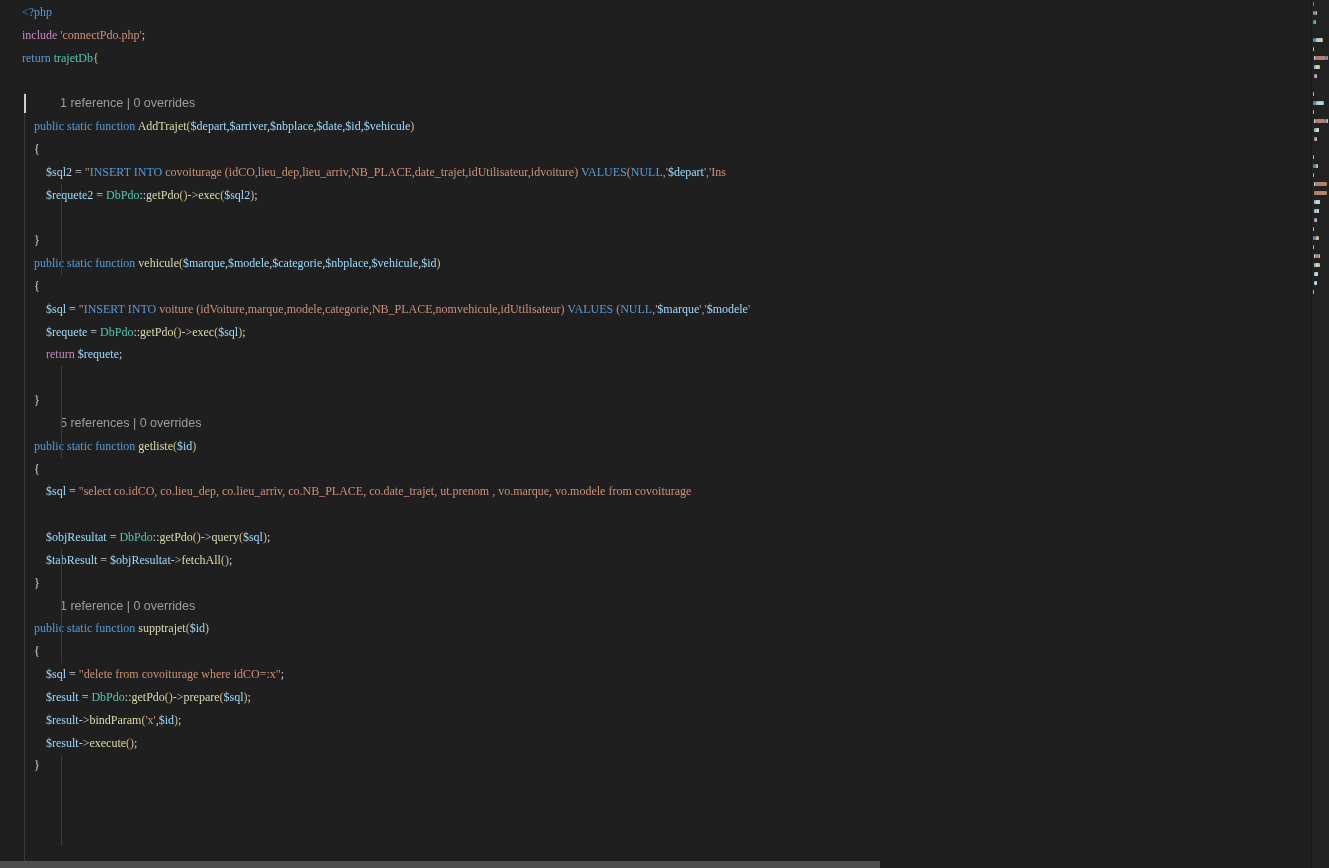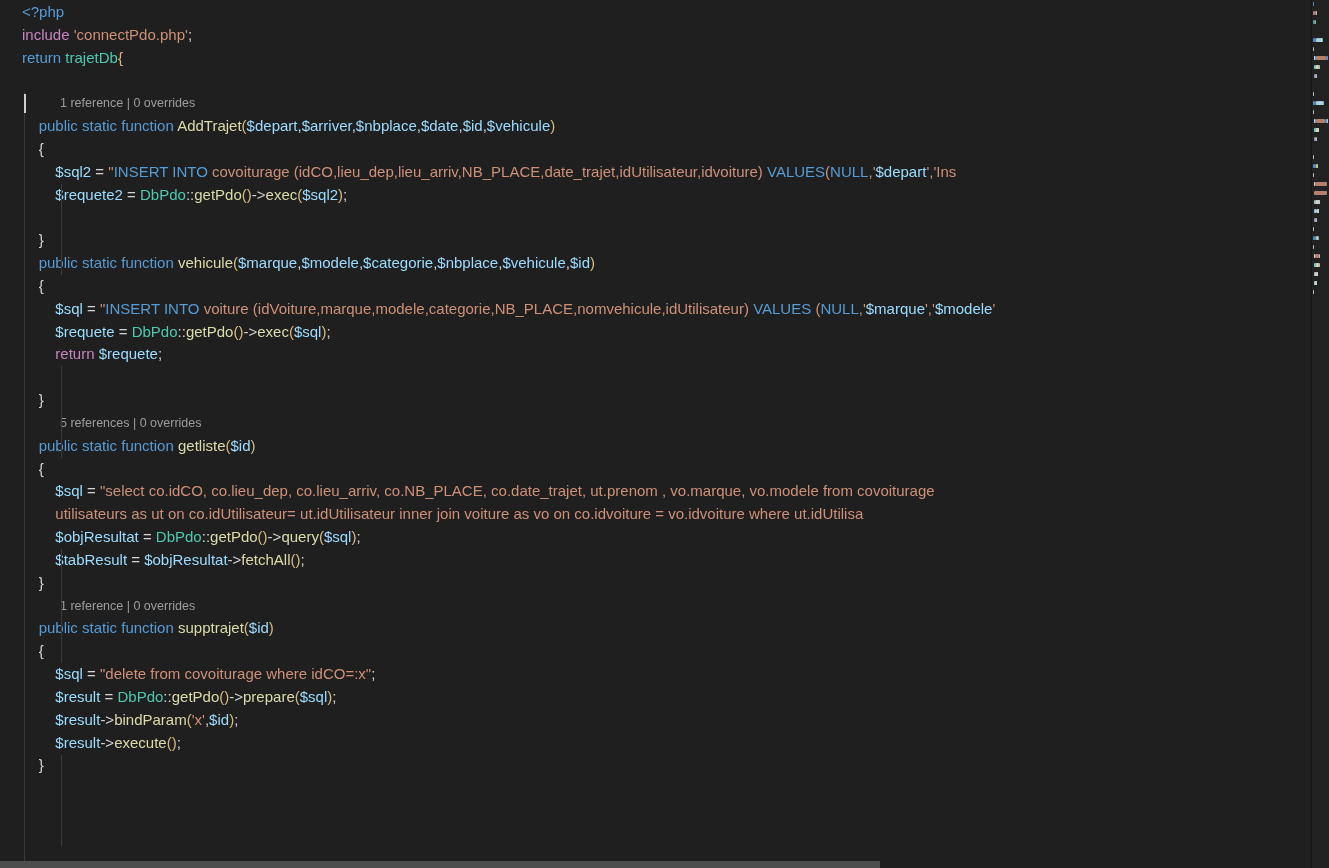--- a/index.html
+++ b/index.html
@@ -1,19 +1,19 @@
 <!DOCTYPE html>
 <html><head>
 <meta charset="utf-8">
 <style>
   html,body{margin:0;padding:0;background:#1f1f1f;width:1329px;height:868px;overflow:hidden;}
   #editor{position:absolute;left:0;top:0;width:1312px;height:868px;overflow:hidden;background:#1f1f1f;}
   #code-lines{position:absolute;left:0;top:1px;width:100%;}
   .line{height:22.84px;line-height:22.84px;white-space:pre;overflow:hidden;padding-left:22px;
-        font-family:Liberation Sans, sans-serif;font-size:15px;}
+        font-family:Liberation Serif, serif;font-size:12px;}
   .codelens{font-family:"Liberation Sans","DejaVu Sans",sans-serif;font-size:12.5px;color:#9d9d9d;cursor:pointer;}
   .codelens.ind1{padding-left:60px;}
   .guide{position:absolute;width:1px;background:#3b3b3b;}
   #cursor{position:absolute;width:2px;background:#d0d0d0;}
   #minimap{position:absolute;right:0;top:0;width:17px;height:868px;background:#212121;border-left:1px solid rgba(0,0,0,0.35);}
   .mmbar{position:absolute;height:4px;border-radius:1px;opacity:0.85;}
   #hscrollbar{position:absolute;left:0;bottom:0;height:7px;width:1312px;}
   #hscroll-thumb{position:absolute;left:0;top:0;height:7px;width:880px;background:#4d4d4d;}
 </style>
 </head>
@@ -36,21 +36,21 @@
       <div class="line code"><span style="color: rgb(212, 212, 212);">    </span><span style="color: rgb(212, 212, 212);">{</span></div>
       <div class="line code"><span style="color: rgb(212, 212, 212);">        </span><span style="color: rgb(156, 220, 254);">$sql</span><span style="color: rgb(212, 212, 212);"> = </span><span style="color: rgb(206, 145, 120);">"</span><span style="color: rgb(86, 156, 214);">INSERT INTO</span><span style="color: rgb(206, 145, 120);"> voiture (idVoiture,marque,modele,categorie,NB_PLACE,nomvehicule,idUtilisateur) </span><span style="color: rgb(86, 156, 214);">VALUES</span><span style="color: rgb(206, 145, 120);"> (</span><span style="color: rgb(86, 156, 214);">NULL</span><span style="color: rgb(206, 145, 120);">,'</span><span style="color: rgb(156, 220, 254);">$marque</span><span style="color: rgb(206, 145, 120);">','</span><span style="color: rgb(156, 220, 254);">$modele</span><span style="color: rgb(206, 145, 120);">'</span></div>
       <div class="line code"><span style="color: rgb(212, 212, 212);">        </span><span style="color: rgb(156, 220, 254);">$requete</span><span style="color: rgb(212, 212, 212);"> = </span><span style="color: rgb(78, 201, 176);">DbPdo</span><span style="color: rgb(212, 212, 212);">::</span><span style="color: rgb(220, 220, 170);">getPdo</span><span style="color: rgb(215, 186, 125);">(</span><span style="color: rgb(215, 186, 125);">)</span><span style="color: rgb(212, 212, 212);">-&gt;</span><span style="color: rgb(220, 220, 170);">exec</span><span style="color: rgb(215, 186, 125);">(</span><span style="color: rgb(156, 220, 254);">$sql</span><span style="color: rgb(215, 186, 125);">)</span><span style="color: rgb(212, 212, 212);">;</span></div>
       <div class="line code"><span style="color: rgb(212, 212, 212);">        </span><span style="color: rgb(197, 134, 192);">return</span><span style="color: rgb(212, 212, 212);"> </span><span style="color: rgb(156, 220, 254);">$requete</span><span style="color: rgb(212, 212, 212);">;</span></div>
       <div class="line code"></div>
       <div class="line code"><span style="color: rgb(212, 212, 212);">    </span><span style="color: rgb(212, 212, 212);">}</span></div>
       <div class="line codelens ind1">5 references | 0 overrides</div>
       <div class="line code"><span style="color: rgb(212, 212, 212);">    </span><span style="color: rgb(86, 156, 214);">public</span><span style="color: rgb(212, 212, 212);"> </span><span style="color: rgb(86, 156, 214);">static</span><span style="color: rgb(212, 212, 212);"> </span><span style="color: rgb(86, 156, 214);">function</span><span style="color: rgb(212, 212, 212);"> </span><span style="color: rgb(220, 220, 170);">getliste</span><span style="color: rgb(215, 186, 125);">(</span><span style="color: rgb(156, 220, 254);">$id</span><span style="color: rgb(215, 186, 125);">)</span></div>
       <div class="line code"><span style="color: rgb(212, 212, 212);">    </span><span style="color: rgb(212, 212, 212);">{</span></div>
       <div class="line code"><span style="color: rgb(212, 212, 212);">        </span><span style="color: rgb(156, 220, 254);">$sql</span><span style="color: rgb(212, 212, 212);"> = </span><span style="color: rgb(206, 145, 120);">"select co.idCO, co.lieu_dep, co.lieu_arriv, co.NB_PLACE, co.date_trajet, ut.prenom , vo.marque, vo.modele from covoiturage</span></div>
-      <div class="line code"><span style="color: rgb(212, 212, 212);">        </span><span style="color: rgb(206, 145, 120);">utilisateurs as ut on co.idUtilisateur= ut.idUtilisateur inner join voiture as vo on co.idvoiture = vo.idvoiture where ut.idUtilisa</span></div>
+      <div class="line code"><span style="color: rgb(212, 212, 212);">        </span></div>
       <div class="line code"><span style="color: rgb(212, 212, 212);">        </span><span style="color: rgb(156, 220, 254);">$objResultat</span><span style="color: rgb(212, 212, 212);"> = </span><span style="color: rgb(78, 201, 176);">DbPdo</span><span style="color: rgb(212, 212, 212);">::</span><span style="color: rgb(220, 220, 170);">getPdo</span><span style="color: rgb(215, 186, 125);">(</span><span style="color: rgb(215, 186, 125);">)</span><span style="color: rgb(212, 212, 212);">-&gt;</span><span style="color: rgb(220, 220, 170);">query</span><span style="color: rgb(215, 186, 125);">(</span><span style="color: rgb(156, 220, 254);">$sql</span><span style="color: rgb(215, 186, 125);">)</span><span style="color: rgb(212, 212, 212);">;</span></div>
       <div class="line code"><span style="color: rgb(212, 212, 212);">        </span><span style="color: rgb(156, 220, 254);">$tabResult</span><span style="color: rgb(212, 212, 212);"> = </span><span style="color: rgb(156, 220, 254);">$objResultat</span><span style="color: rgb(212, 212, 212);">-&gt;</span><span style="color: rgb(220, 220, 170);">fetchAll</span><span style="color: rgb(215, 186, 125);">(</span><span style="color: rgb(215, 186, 125);">)</span><span style="color: rgb(212, 212, 212);">;</span></div>
       <div class="line code"><span style="color: rgb(212, 212, 212);">    </span><span style="color: rgb(212, 212, 212);">}</span></div>
       <div class="line codelens ind1">1 reference | 0 overrides</div>
       <div class="line code"><span style="color: rgb(212, 212, 212);">    </span><span style="color: rgb(86, 156, 214);">public</span><span style="color: rgb(212, 212, 212);"> </span><span style="color: rgb(86, 156, 214);">static</span><span style="color: rgb(212, 212, 212);"> </span><span style="color: rgb(86, 156, 214);">function</span><span style="color: rgb(212, 212, 212);"> </span><span style="color: rgb(220, 220, 170);">supptrajet</span><span style="color: rgb(215, 186, 125);">(</span><span style="color: rgb(156, 220, 254);">$id</span><span style="color: rgb(215, 186, 125);">)</span></div>
       <div class="line code"><span style="color: rgb(212, 212, 212);">    </span><span style="color: rgb(212, 212, 212);">{</span></div>
       <div class="line code"><span style="color: rgb(212, 212, 212);">        </span><span style="color: rgb(156, 220, 254);">$sql</span><span style="color: rgb(212, 212, 212);"> = </span><span style="color: rgb(206, 145, 120);">"delete from covoiturage where idCO=:x"</span><span style="color: rgb(212, 212, 212);">;</span></div>
       <div class="line code"><span style="color: rgb(212, 212, 212);">        </span><span style="color: rgb(156, 220, 254);">$result</span><span style="color: rgb(212, 212, 212);"> = </span><span style="color: rgb(78, 201, 176);">DbPdo</span><span style="color: rgb(212, 212, 212);">::</span><span style="color: rgb(220, 220, 170);">getPdo</span><span style="color: rgb(215, 186, 125);">(</span><span style="color: rgb(215, 186, 125);">)</span><span style="color: rgb(212, 212, 212);">-&gt;</span><span style="color: rgb(220, 220, 170);">prepare</span><span style="color: rgb(215, 186, 125);">(</span><span style="color: rgb(156, 220, 254);">$sql</span><span style="color: rgb(215, 186, 125);">)</span><span style="color: rgb(212, 212, 212);">;</span></div>
       <div class="line code"><span style="color: rgb(212, 212, 212);">        </span><span style="color: rgb(156, 220, 254);">$result</span><span style="color: rgb(212, 212, 212);">-&gt;</span><span style="color: rgb(220, 220, 170);">bindParam</span><span style="color: rgb(215, 186, 125);">(</span><span style="color: rgb(206, 145, 120);">'x'</span><span style="color: rgb(212, 212, 212);">,</span><span style="color: rgb(156, 220, 254);">$id</span><span style="color: rgb(215, 186, 125);">)</span><span style="color: rgb(212, 212, 212);">;</span></div>
       <div class="line code"><span style="color: rgb(212, 212, 212);">        </span><span style="color: rgb(156, 220, 254);">$result</span><span style="color: rgb(212, 212, 212);">-&gt;</span><span style="color: rgb(220, 220, 170);">execute</span><span style="color: rgb(215, 186, 125);">(</span><span style="color: rgb(215, 186, 125);">)</span><span style="color: rgb(212, 212, 212);">;</span></div>

